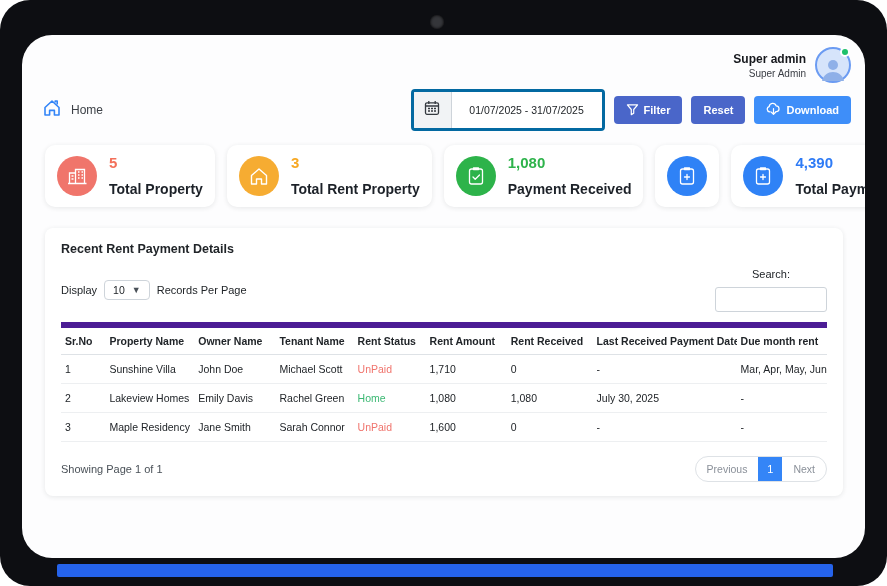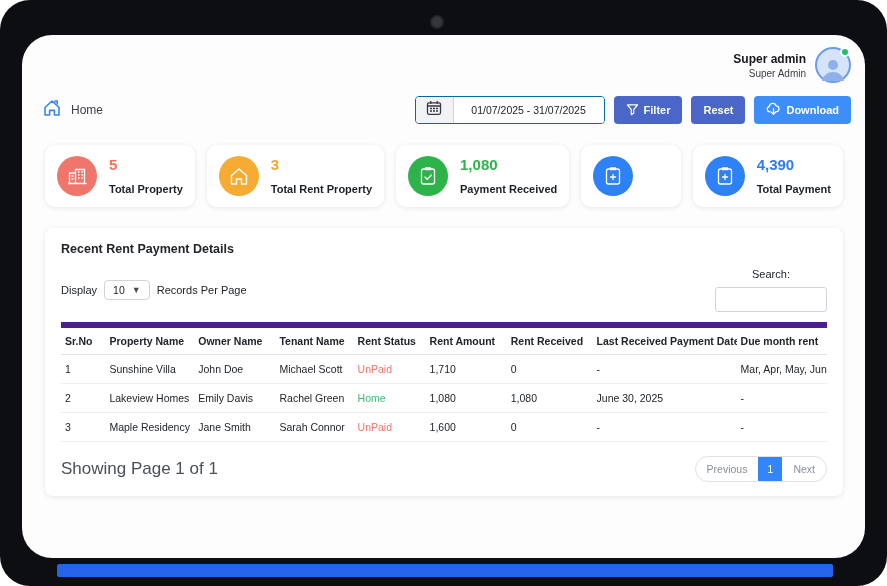--- a/index.html
+++ b/index.html
@@ -16,50 +16,50 @@
   .profile-role { font-size:10px; color:#3a3d44; margin-top:2px; }
   .avatar { position:relative; width:36px; height:36px; border-radius:50%; background:#d6e4fb; border:2px solid #6b9bf2; display:flex; align-items:flex-end; justify-content:center; }
   .avatar svg { display:block; }
   .online-dot { position:absolute; right:-1px; top:-2px; width:10px; height:10px; border-radius:50%; background:#1fc16b; border:2px solid #fff; }
 
   
   .header-row { position:absolute; top:60px; left:20px; right:14px; height:30px; display:flex; justify-content:space-between; align-items:center; }
   .breadcrumb { display:flex; align-items:center; gap:9px; cursor:pointer; }
   .breadcrumb-label { font-size:12px; color:#3c4046; }
   .toolbar { display:flex; align-items:center; gap:9px; }
-  .date-group { display:flex; height:28px; border:1px solid #0369a1; border-radius:4px; overflow:hidden; background:#fff; }
+  .date-group { display:flex; height:42px; border:3px solid #0369a1; border-radius:4px; overflow:hidden; background:#fff; }
   .cal-btn { width:38px; background:#f1f3f5; border-right:1px solid #ced4da; display:flex; align-items:center; justify-content:center; cursor:pointer; }
   .date-input { width:150px; border:none; outline:none; font-size:10.5px; text-align:center; color:#212529; font-family:inherit; }
   .btn { height:28px; border:none; border-radius:4px; color:#fff; font-size:11px; font-weight:600; padding:0 12px; display:flex; align-items:center; gap:5px; cursor:pointer; font-family:inherit; }
   .btn-indigo { background:#4a66c9; }
   .btn-blue { background:#3e8ef9; }
 
   
   .stats { position:absolute; top:110px; left:23px; width:798px; display:flex; gap:12px; }
   .stat-card { flex:1; height:62px; background:#fff; border-radius:10px; box-shadow:0 1px 5px rgba(33,37,41,.10); display:flex; align-items:center; padding:0 12px; gap:12px; }
   .stat-icon { width:40px; height:40px; border-radius:50%; display:flex; align-items:center; justify-content:center; flex:none; }
   .stat-value { font-size:15px; font-weight:700; line-height:1.1; }
-  .stat-label { font-size:11px; font-weight:700; color:#1c2128; margin-top:10px; white-space:nowrap; }
+  .stat-label { font-size:14px; font-weight:700; color:#1c2128; margin-top:10px; white-space:nowrap; }
 
   
   .table-card { position:absolute; top:193px; left:23px; width:798px; background:#fff; border-radius:8px; box-shadow:0 1px 5px rgba(33,37,41,.10); padding:14px 16px 14px; }
   .table-title { font-size:12.5px; font-weight:700; color:#212529; }
   .controls { margin-top:12px; display:flex; justify-content:space-between; align-items:center; }
   .controls-left { display:flex; align-items:center; gap:7px; font-size:11px; color:#212529; }
   .page-size { display:flex; align-items:center; gap:7px; border:1px solid #ced4da; border-radius:4px; padding:3px 8px; font-size:10.5px; color:#212529; cursor:pointer; background:#fff; }
   .chevron { font-size:9px; color:#495057; }
   .controls-right { display:flex; align-items:center; gap:7px; font-size:11px; color:#212529;flex-direction:column; }
   .search-input { width:112px; height:25px; border:1px solid #ced4da; border-radius:3px; outline:none; font-family:inherit; font-size:11px; padding:0 6px; }
   table { margin-top:10px; width:100%; border-collapse:collapse; table-layout:fixed; }
   th { font-size:10.5px; font-weight:700; color:#212529; text-align:left; padding:7px 4px; border-top:6px solid #4c1d95; border-bottom:1px solid #dee2e6; white-space:nowrap; overflow:hidden; }
   td { font-size:10.5px; color:#212529; padding:8px 4px; border-bottom:1px solid #edeff1; white-space:nowrap; overflow:hidden; }
   .status-paid { color:#3bb873; }
   .status-unpaid { color:#f0746d; }
   .table-footer { margin-top:14px; display:flex; justify-content:space-between; align-items:center; }
-  .showing { font-size:17px; color:#495057; }
+  .showing { font-size:11px; color:#495057; }
   .pagination { display:flex; align-items:center; border:1px solid #dee2e6; border-radius:15px; overflow:hidden; height:26px; background:#fff; }
   .page-btn { font-size:10.5px; color:#8a9099; padding:0 11px; line-height:24px; cursor:pointer; background:none; border:none; font-family:inherit;text-align:center; }
   .page-current { width:24px; height:26px; background:#3485f7; color:#fff; font-size:11px; display:flex; align-items:center; justify-content:center; cursor:pointer; border:none; font-family:inherit; }
 </style>
 </head>
 <body>
 
 <div class="frame">
   <div class="camera"></div>
 
@@ -251,21 +251,21 @@
               <td>Mar, Apr, May, Jun</td>
             </tr>
             <tr>
               <td>2</td>
               <td>Lakeview Homes</td>
               <td>Emily Davis</td>
               <td>Rachel Green</td>
               <td class="status-paid">Home</td>
               <td>1,080</td>
               <td>1,080</td>
-              <td>June 30, 2025</td>
+              <td>July 30, 2025</td>
               <td>-</td>
             </tr>
             <tr>
               <td>3</td>
               <td>Maple Residency</td>
               <td>Jane Smith</td>
               <td>Sarah Connor</td>
               <td class="status-unpaid">UnPaid</td>
               <td>1,600</td>
               <td>0</td>

